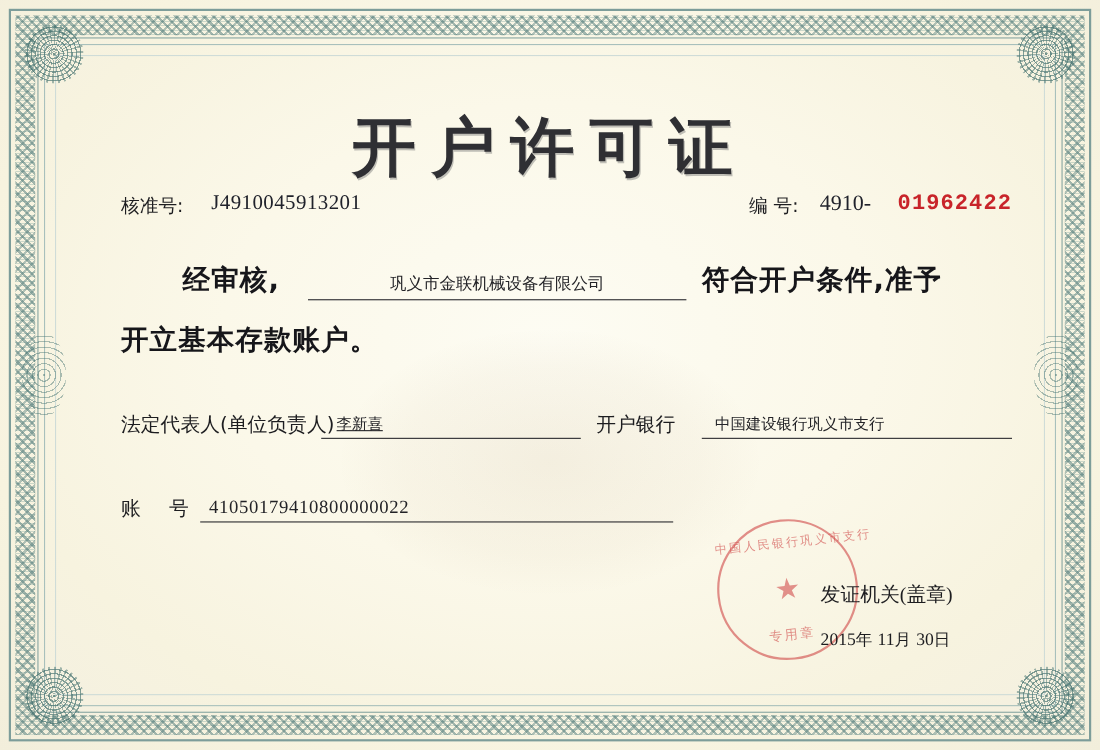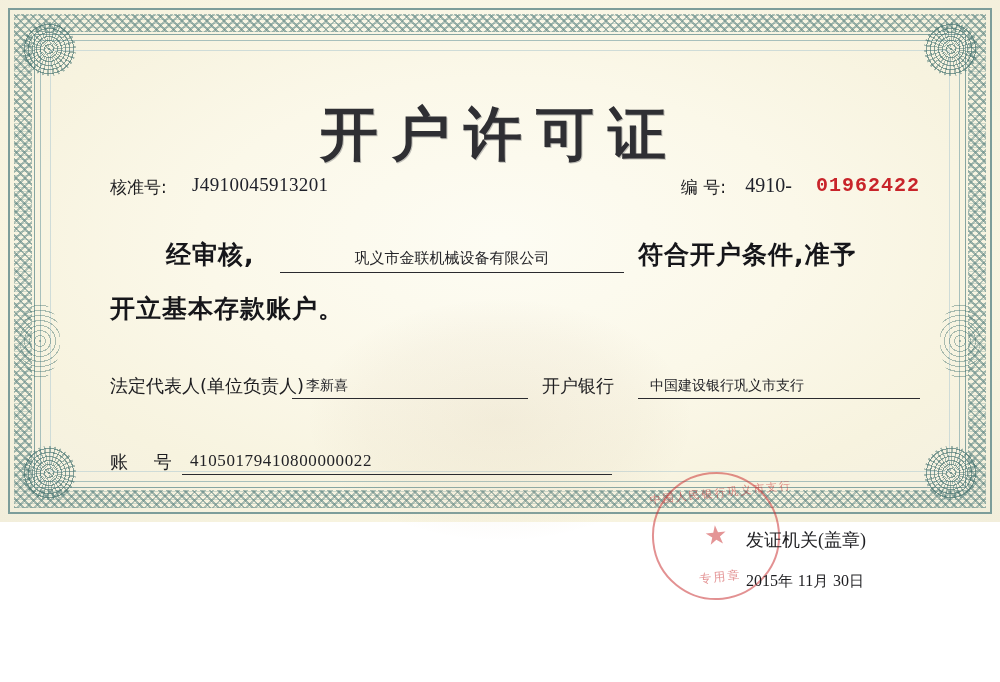--- a/index.html
+++ b/index.html
@@ -10,21 +10,21 @@
   body {
     width: 1000px;
     height: 682px;
     font-family: "Liberation Serif", serif;
     overflow: hidden;
   }
 
   #certificate {
     position: relative;
     width: 1000px;
-    height: 522px;
+    height: 682px;
     background:
       radial-gradient(ellipse at 50% 45%, #fdfcf3 0%, #fbf8e9 45%, #f7f3df 75%, #f2eedb 100%);
     box-sizing: border-box;
   }
 
   
   .border-outer {
     position: absolute;
     left: 8px; top: 8px; right: 8px; bottom: 8px;
     border: 2px solid #7d9d9a;
@@ -227,20 +227,21 @@
     top: 0;
     width: 236px;
     height: 28px;
     border-bottom: 1.4px solid #2a2a2e;
   }
   .rep-value {
     position: absolute; left: 14px; bottom: 3px;
     font-family: "DejaVu Sans", sans-serif;
     font-size: 14px;
     color: #242428;
+    text-decoration: underline;
   }
   .bank-label { position: absolute; left: 432px; top: 4px; font-size: 18px; font-family: Liberation Mono, monospace; }
   .bank-blank {
     position: absolute;
     left: 528px;
     top: 0;
     right: 10px;
     height: 28px;
     border-bottom: 1.4px solid #2a2a2e;
   }

